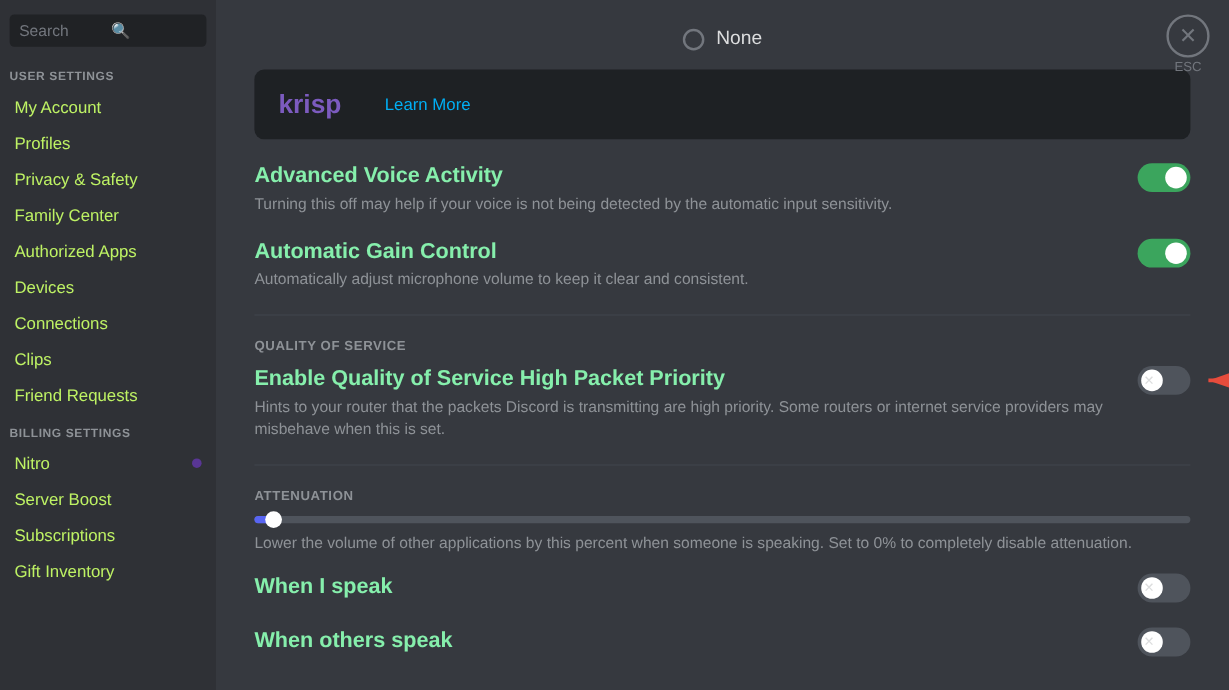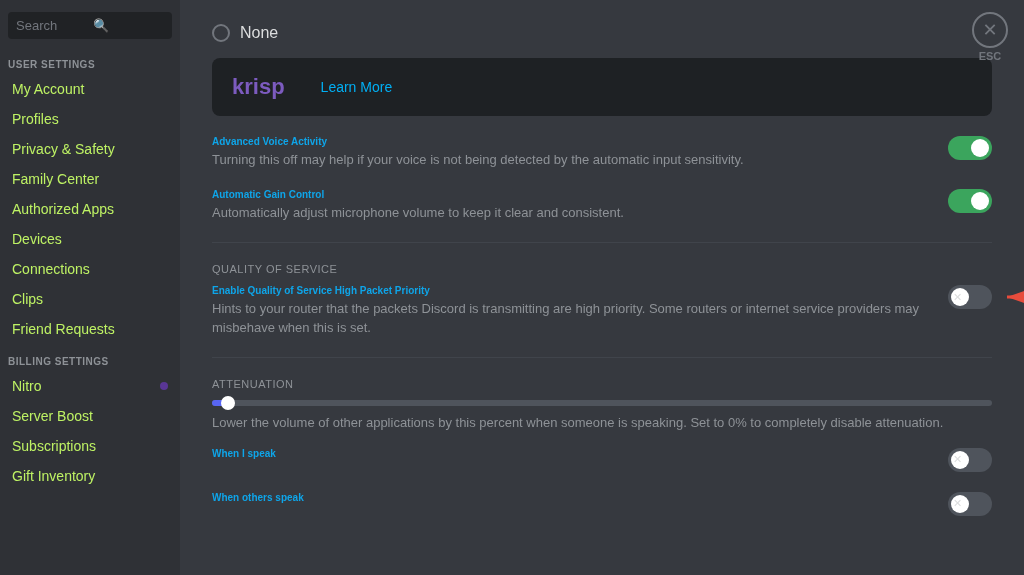--- a/index.html
+++ b/index.html
@@ -92,35 +92,35 @@
       border: 2px solid #72767d;
       display: flex;
       align-items: center;
       justify-content: center;
       color: #72767d;
       font-size: 18px;
     }
     .esc-label {
       font-size: 11px;
       color: #72767d;
-      font-weight: bold;
     }
     .krisp-banner {
       background: #1e2124;
       border-radius: 8px;
       padding: 16px 20px;
       margin-bottom: 20px;
       display: flex;
       align-items: center;
     }
     .none-option {
       display: flex;
       align-items: center;
       gap: 10px;
       margin-bottom: 16px;
+      justify-content: center;
     }
     .radio-circle {
       width: 18px;
       height: 18px;
       border-radius: 50%;
       border: 2px solid #72767d;
       display: inline-block;
     }
     .krisp-logo {
       font-size: 22px;
@@ -143,23 +143,23 @@
       display: flex;
       align-items: flex-start;
       justify-content: space-between;
       margin-bottom: 20px;
     }
     .setting-info {
       flex: 1;
       padding-right: 20px;
     }
     .setting-title {
-      font-size: 10px;
+      font-size: 18px;
       font-weight: 600;
-      color: #0ea5e9;
+      color: #86efac;
       margin-bottom: 4px;
     }
     .setting-desc {
       font-size: 13px;
       color: #8e9297;
       line-height: 1.4;
     }
     .toggle {
       width: 44px;
       height: 24px;
@@ -198,21 +198,21 @@
       font-size: 11px;
     }
     .toggle-x {
       position: absolute;
       left: 5px;
       color: #dcddde;
       font-size: 11px;
     }
     .section-label-small {
       font-size: 11px;
-      font-weight: 400;
+      font-weight: 700;
       color: #8e9297;
       text-transform: uppercase;
       letter-spacing: 0.5px;
       margin-bottom: 10px;
       margin-top: 8px;
     }
     .slider-container {
       margin-bottom: 8px;
     }
     .slider-track {

